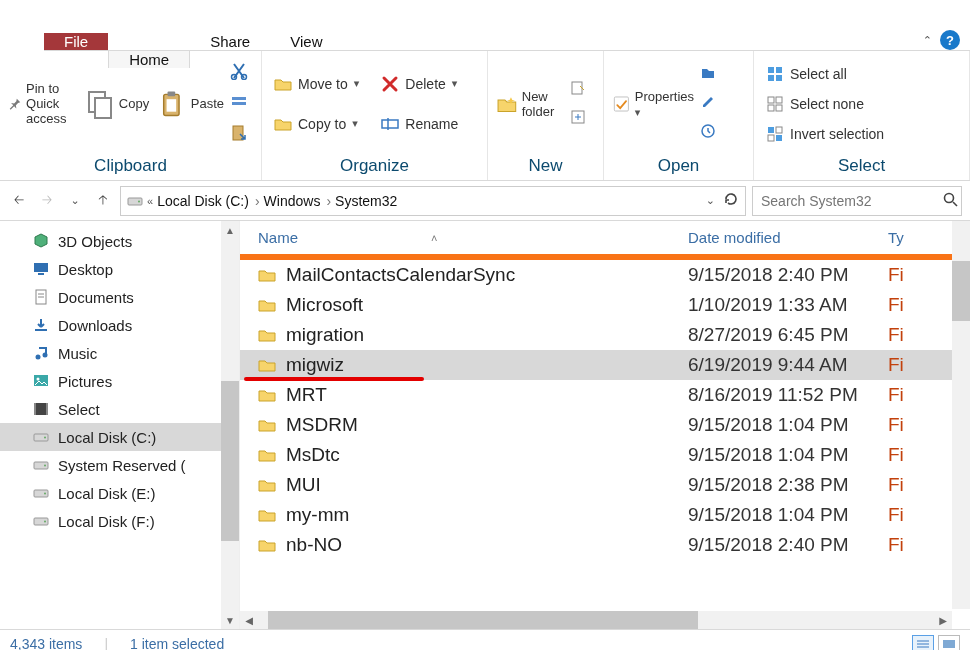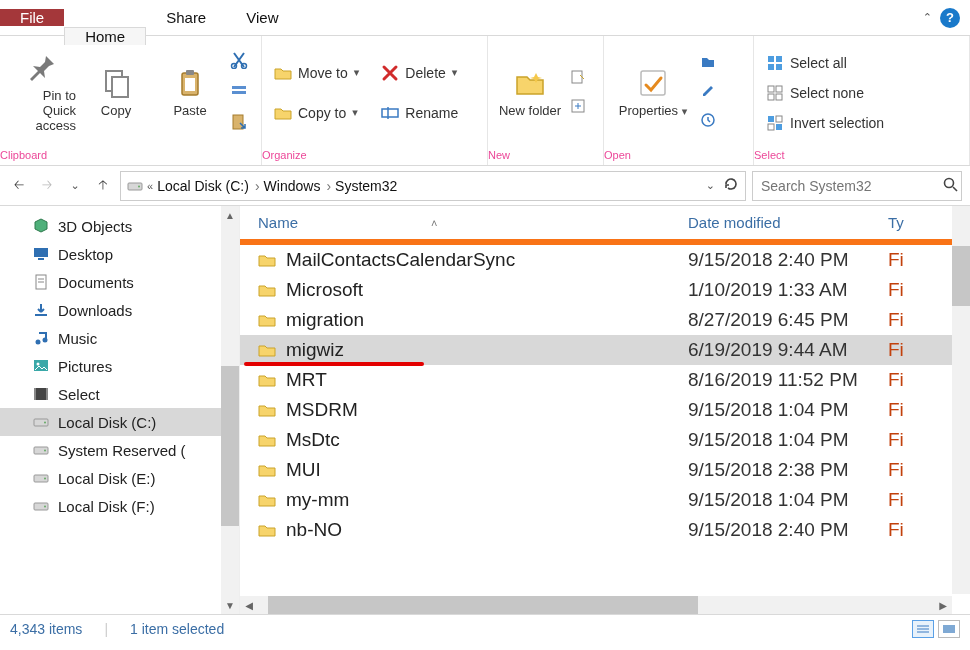--- a/index.html
+++ b/index.html
@@ -1,31 +1,31 @@
 <!DOCTYPE html>
 <html><head>
 <meta charset="utf-8">
 <style>
   * { box-sizing: border-box; margin: 0; padding: 0; font-family: "Segoe UI", Tahoma, sans-serif; }
   body { width: 970px; height: 650px; background: #fff; overflow: hidden; font-size: 13px; color: #111; }
 
   
-  .tabs-row { height: 36px; display: flex; align-items: center; border-bottom: 1px solid #d9d9d9; }
+  .tabs-row { height: 51px; display: flex; align-items: flex-end; border-bottom: 1px solid #d9d9d9; margin-left: 44px; }
   .tab { display: flex; align-items: center; padding: 0 20px; font-size: 15px; cursor: default; }
   .tab.file { background: #a4373a; color: #fff; }
   .tab.active { background: #f6f6f6; border: 1px solid #d9d9d9; border-bottom: none; position: relative; top: 18px; }
   .tabs-right { margin-left: auto; display: flex; align-items: center; gap: 8px; padding-right: 10px; }
   .help-badge { width: 20px; height: 20px; border-radius: 50%; background: #1979ca; color: #fff; display: flex; align-items: center; justify-content: center; font-weight: bold; font-size: 13px; }
 
   
   .ribbon { display: flex; height: 130px; border-bottom: 1px solid #d9d9d9; background: #fff; }
   .ribbon-group { border-right: 1px solid #e6e6e6; display: flex; flex-direction: column; }
   .ribbon-group .body { flex: 1; display: flex; align-items: center; padding: 4px 8px; gap: 6px; }
-  .ribbon-group .label { text-align: left; font-size: 11px; color: #ec4899; padding-bottom: 4px; }
-  .vbtn { display: flex; flex-direction: column; align-items: center; justify-content: center; width: 68px; gap: 4px; font-size: 13px; color: #333; text-align: right; }
+  .ribbon-group .label { text-align: center; font-size: 17px; color: #0c4a6e; padding-bottom: 4px; }
+  .vbtn { display: flex; align-items: center; justify-content: center; width: 68px; gap: 4px; font-size: 13px; color: #333; text-align: left; }
   .vbtn svg, .vbtn .icon { width: 32px; height: 32px; }
   .vcol { display: flex; flex-direction: column; gap: 4px; }
   .hbtn { display: flex; align-items: center; gap: 6px; font-size: 14px; color: #333; padding: 2px 4px; white-space: nowrap; }
   .hbtn svg { width: 18px; height: 18px; flex-shrink: 0; }
 
   
   .addr-row { height: 40px; display: flex; align-items: center; gap: 6px; padding: 4px 8px; border-bottom: 1px solid #d9d9d9; }
   .nav-btn { width: 22px; height: 22px; display: flex; align-items: center; justify-content: center; color: #444; }
   .nav-btn.disabled { color: #bbb; }
   .breadcrumb { flex: 1; height: 30px; border: 1px solid #ccc; display: flex; align-items: center; padding: 0 6px; gap: 4px; font-size: 14px; overflow: hidden; }

